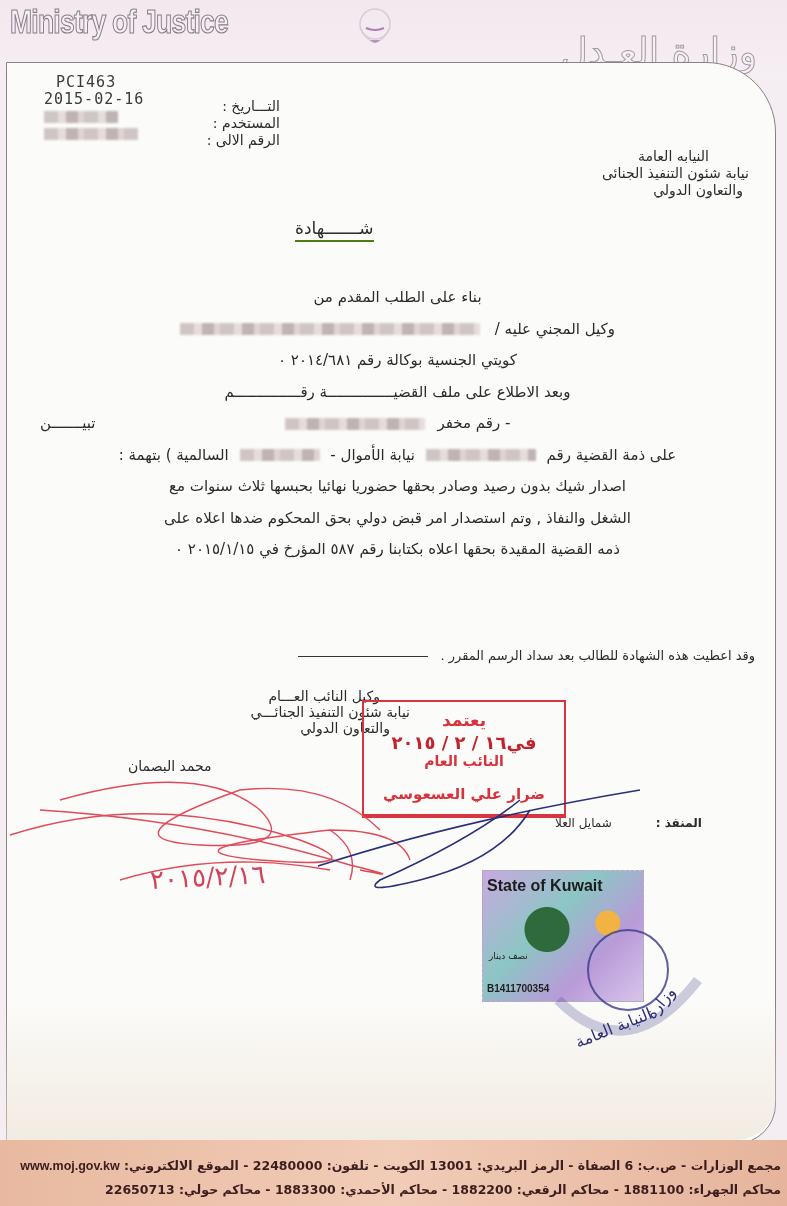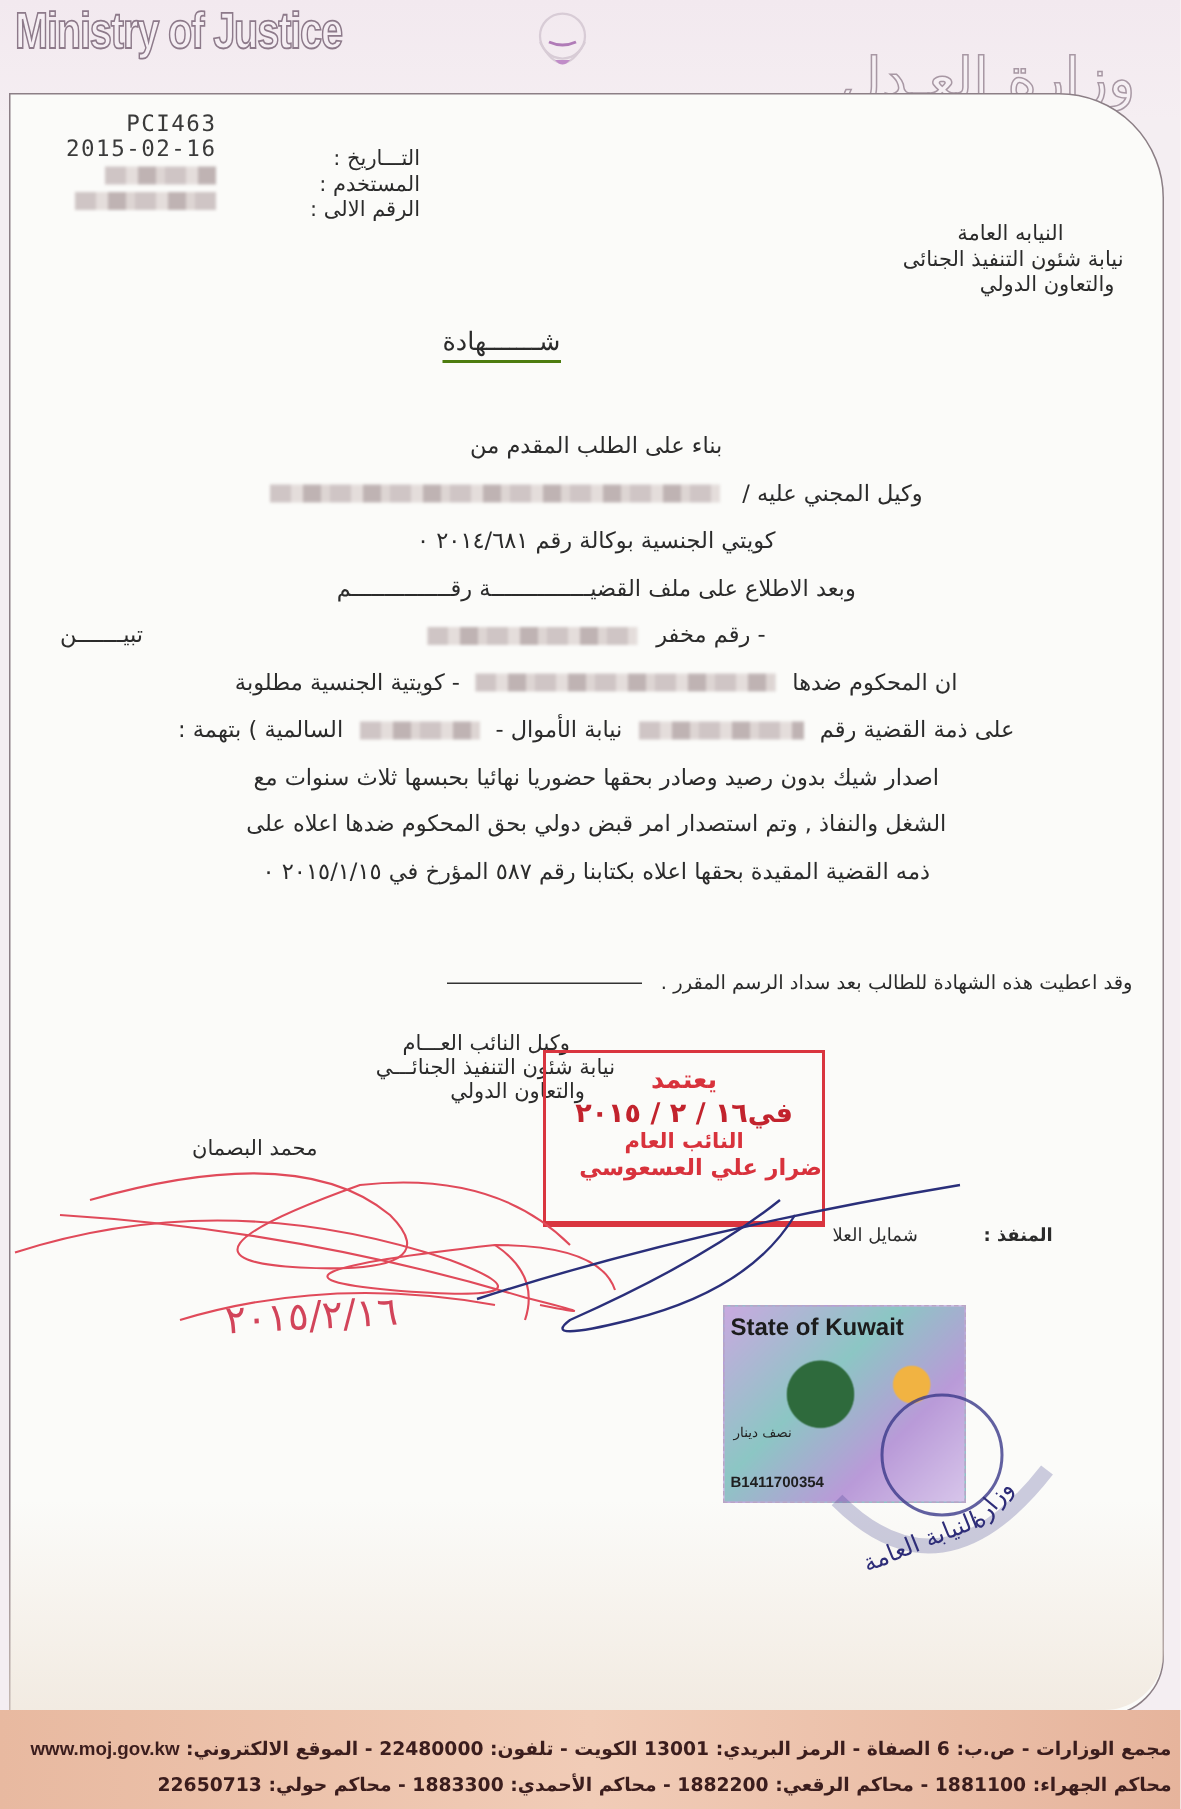--- a/index.html
+++ b/index.html
@@ -5,37 +5,37 @@
   html,body{margin:0;padding:0;}
   body{width:787px;height:1206px;position:relative;overflow:hidden;background:#f4eef2;font-family:"DejaVu Sans",sans-serif;color:#2b2b2b;}
   .header-band{position:absolute;left:0;top:0;width:787px;height:80px;background:linear-gradient(180deg,#f2e9ef 0%,#f5eef2 100%);}
   .brand-en{position:absolute;left:10px;top:2px;font-family:"Liberation Sans",sans-serif;font-weight:bold;font-size:34px;letter-spacing:-1px;color:#f5eef3;
     -webkit-text-stroke:1.2px #8d7a8a;transform:scaleX(0.78);transform-origin:left top;}
   .brand-ar{position:absolute;right:30px;top:30px;font-family:"DejaVu Sans",sans-serif;font-size:38px;color:#f6f0f4;-webkit-text-stroke:1px #a898a4;direction:rtl;}
   .emblem{position:absolute;left:352px;top:6px;width:46px;height:56px;}
   .paper{position:absolute;left:6px;top:62px;width:770px;height:1082px;background:#fbfbf9;border:1.5px solid #8c7f86;border-radius:0 70px 40px 0;
     box-sizing:border-box;}
   .paper-bottom-fade{position:absolute;left:6px;top:1000px;width:770px;height:140px;background:linear-gradient(180deg,rgba(251,251,249,0) 0%,rgba(236,224,210,0.6) 100%);border-radius:0 0 40px 0;}
-  .mono{font-family:"DejaVu Sans Mono",monospace;text-align:right;}
+  .mono{font-family:"DejaVu Sans Mono",monospace;}
   .meta-left{position:absolute;left:44px;top:74px;font-size:15px;line-height:17px;letter-spacing:1px;color:#3a3a3a;}
   .blur{display:inline-block;background:repeating-linear-gradient(90deg,#cfc5c5 0 14px,#e4dddb 14px 22px,#bfb3b3 22px 34px,#ddd5d3 34px 40px);filter:blur(1.2px);height:12px;vertical-align:middle;}
   .meta-labels{position:absolute;left:160px;top:98px;direction:rtl;text-align:right;width:120px;font-size:14px;line-height:17px;letter-spacing:3px;}
   .office{position:absolute;right:38px;top:148px;direction:rtl;text-align:right;font-size:14px;line-height:17px;letter-spacing:2px;}
   .title{position:absolute;left:295px;top:218px;font-size:17px;letter-spacing:2px;border-bottom:2px solid #4d7c0f;padding:0 0 2px 0;direction:rtl;}
   .body{position:absolute;left:40px;right:32px;top:282px;direction:rtl;text-align:center;font-size:15px;letter-spacing:2px;}
   .line{height:31.5px;line-height:31.5px;white-space:nowrap;position:relative;}
   .dash{display:inline-block;border-bottom:1.5px solid #333;vertical-align:middle;}
   .closing{position:absolute;left:180px;right:32px;top:648px;direction:rtl;text-align:right;font-size:13px;letter-spacing:3px;}
   .sig-block{position:absolute;left:150px;top:688px;width:260px;direction:rtl;text-align:right;font-size:14px;line-height:16px;letter-spacing:2px;}
   .sig-name{position:absolute;left:128px;top:758px;font-size:14px;letter-spacing:2px;direction:rtl;}
-  .stamp{position:absolute;left:362px;top:700px;width:188px;height:118px;border:2px solid #d9353f;border-bottom-width:4px;box-sizing:border-box;color:#d8323c;text-align:center;font-weight:bold;direction:rtl;}
+  .stamp{position:absolute;left:362px;top:700px;width:204px;height:118px;border:2px solid #d9353f;border-bottom-width:4px;box-sizing:border-box;color:#d8323c;text-align:center;font-weight:bold;direction:rtl;}
   .stamp .s1{font-size:17px;margin-top:8px;}
   .stamp .s2{font-size:18px;margin-top:2px;color:#c2232d;}
   .stamp .s3{font-size:14px;margin-top:0px;}
-  .stamp .s4{font-size:15px;margin-top:0;text-align:right;}
+  .stamp .s4{font-size:15px;margin-top:16px;}
   .executor{position:absolute;left:555px;top:816px;direction:rtl;font-size:12px;letter-spacing:2px;}
   .executor .lbl{font-weight:bold;margin-left:40px;}
   .ink{position:absolute;left:0;top:0;width:787px;height:1206px;pointer-events:none;}
   .hand-date{position:absolute;left:150px;top:862px;font-size:26px;color:#d2445a;font-family:"DejaVu Serif",serif;transform:rotate(-3deg);letter-spacing:3px;direction:ltr;}
   .revenue-stamp{position:absolute;left:482px;top:870px;width:160px;height:130px;background:
       radial-gradient(circle at 40% 45%,#2e6a3c 0 22px,transparent 23px),
       radial-gradient(circle at 78% 40%,#f1b342 0 12px,transparent 13px),
       linear-gradient(135deg,#c9a9e0 0%,#8cc6c4 40%,#b99ad8 70%,#d7c5ea 100%);
       border:1px dashed #b8a5c6;overflow:hidden;}
   .rs-title{position:absolute;left:4px;top:6px;font-family:"Liberation Sans",sans-serif;font-weight:bold;font-size:16px;color:#1c1c1c;}
@@ -90,25 +90,20 @@
     <span class="blur" style="width:300px;margin-right:10px"></span>
   </div>
   <div class="line">كويتي الجنسية بوكالة رقم ٢٠١٤/٦٨١ ٠</div>
   <div class="line">
     <span>وبعد الاطلاع على ملف القضيـــــــــــــــة رقـــــــــــــــم</span>
   </div>
   <div class="line">
     <span style="position:absolute;left:0">تبيـــــــن</span>
     <span>- رقم مخفر</span>
     <span class="blur" style="width:140px;margin-right:8px"></span>
-  </div>
-  <div class="line">
-    <span>ان المحكوم ضدها</span>
-    <span class="blur" style="width:200px;margin:0 6px"></span>
-    <span>- كويتية الجنسية مطلوبة</span>
   </div>
   <div class="line">
     <span>على ذمة القضية رقم</span>
     <span class="blur" style="width:110px;margin:0 6px"></span>
     <span>نيابة الأموال -</span>
     <span class="blur" style="width:80px;margin:0 6px"></span>
     <span>السالمية ) بتهمة :</span>
   </div>
   <div class="line">اصدار شيك بدون رصيد وصادر بحقها حضوريا نهائيا بحبسها ثلاث سنوات مع</div>
   <div class="line">الشغل والنفاذ , وتم استصدار امر قبض دولي بحق المحكوم ضدها اعلاه على</div>

